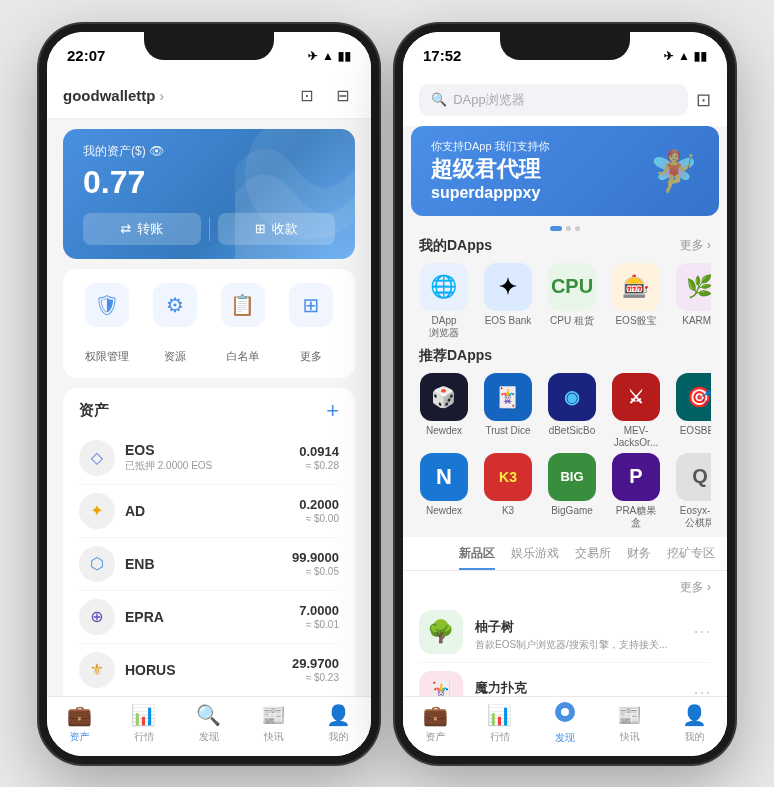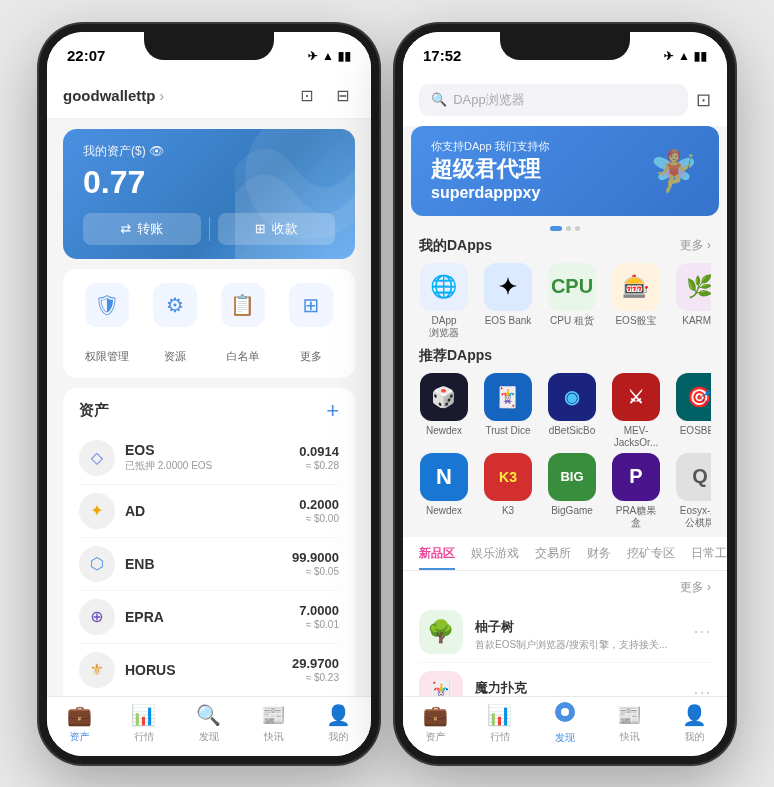--- a/index.html
+++ b/index.html
@@ -324,23 +324,24 @@
       margin-bottom: 0;
     }
     .p2-tab {
       font-size: 12px;
       color: #999;
       padding: 8px 0 6px;
       border-bottom: 2px solid transparent;
       white-space: nowrap;
     }
     .p2-tab.active {
-      color: #ec4899;
+      color: #737373;
       border-bottom-color: #4a90e2;
       font-weight: 600;
+      margin-left: 40px;
     }
 
     .p2-new-apps {
       background: #fff;
       padding: 8px 16px;
     }
     .p2-new-header {
       display: flex;
       justify-content: flex-end;
       margin-bottom: 6px;

